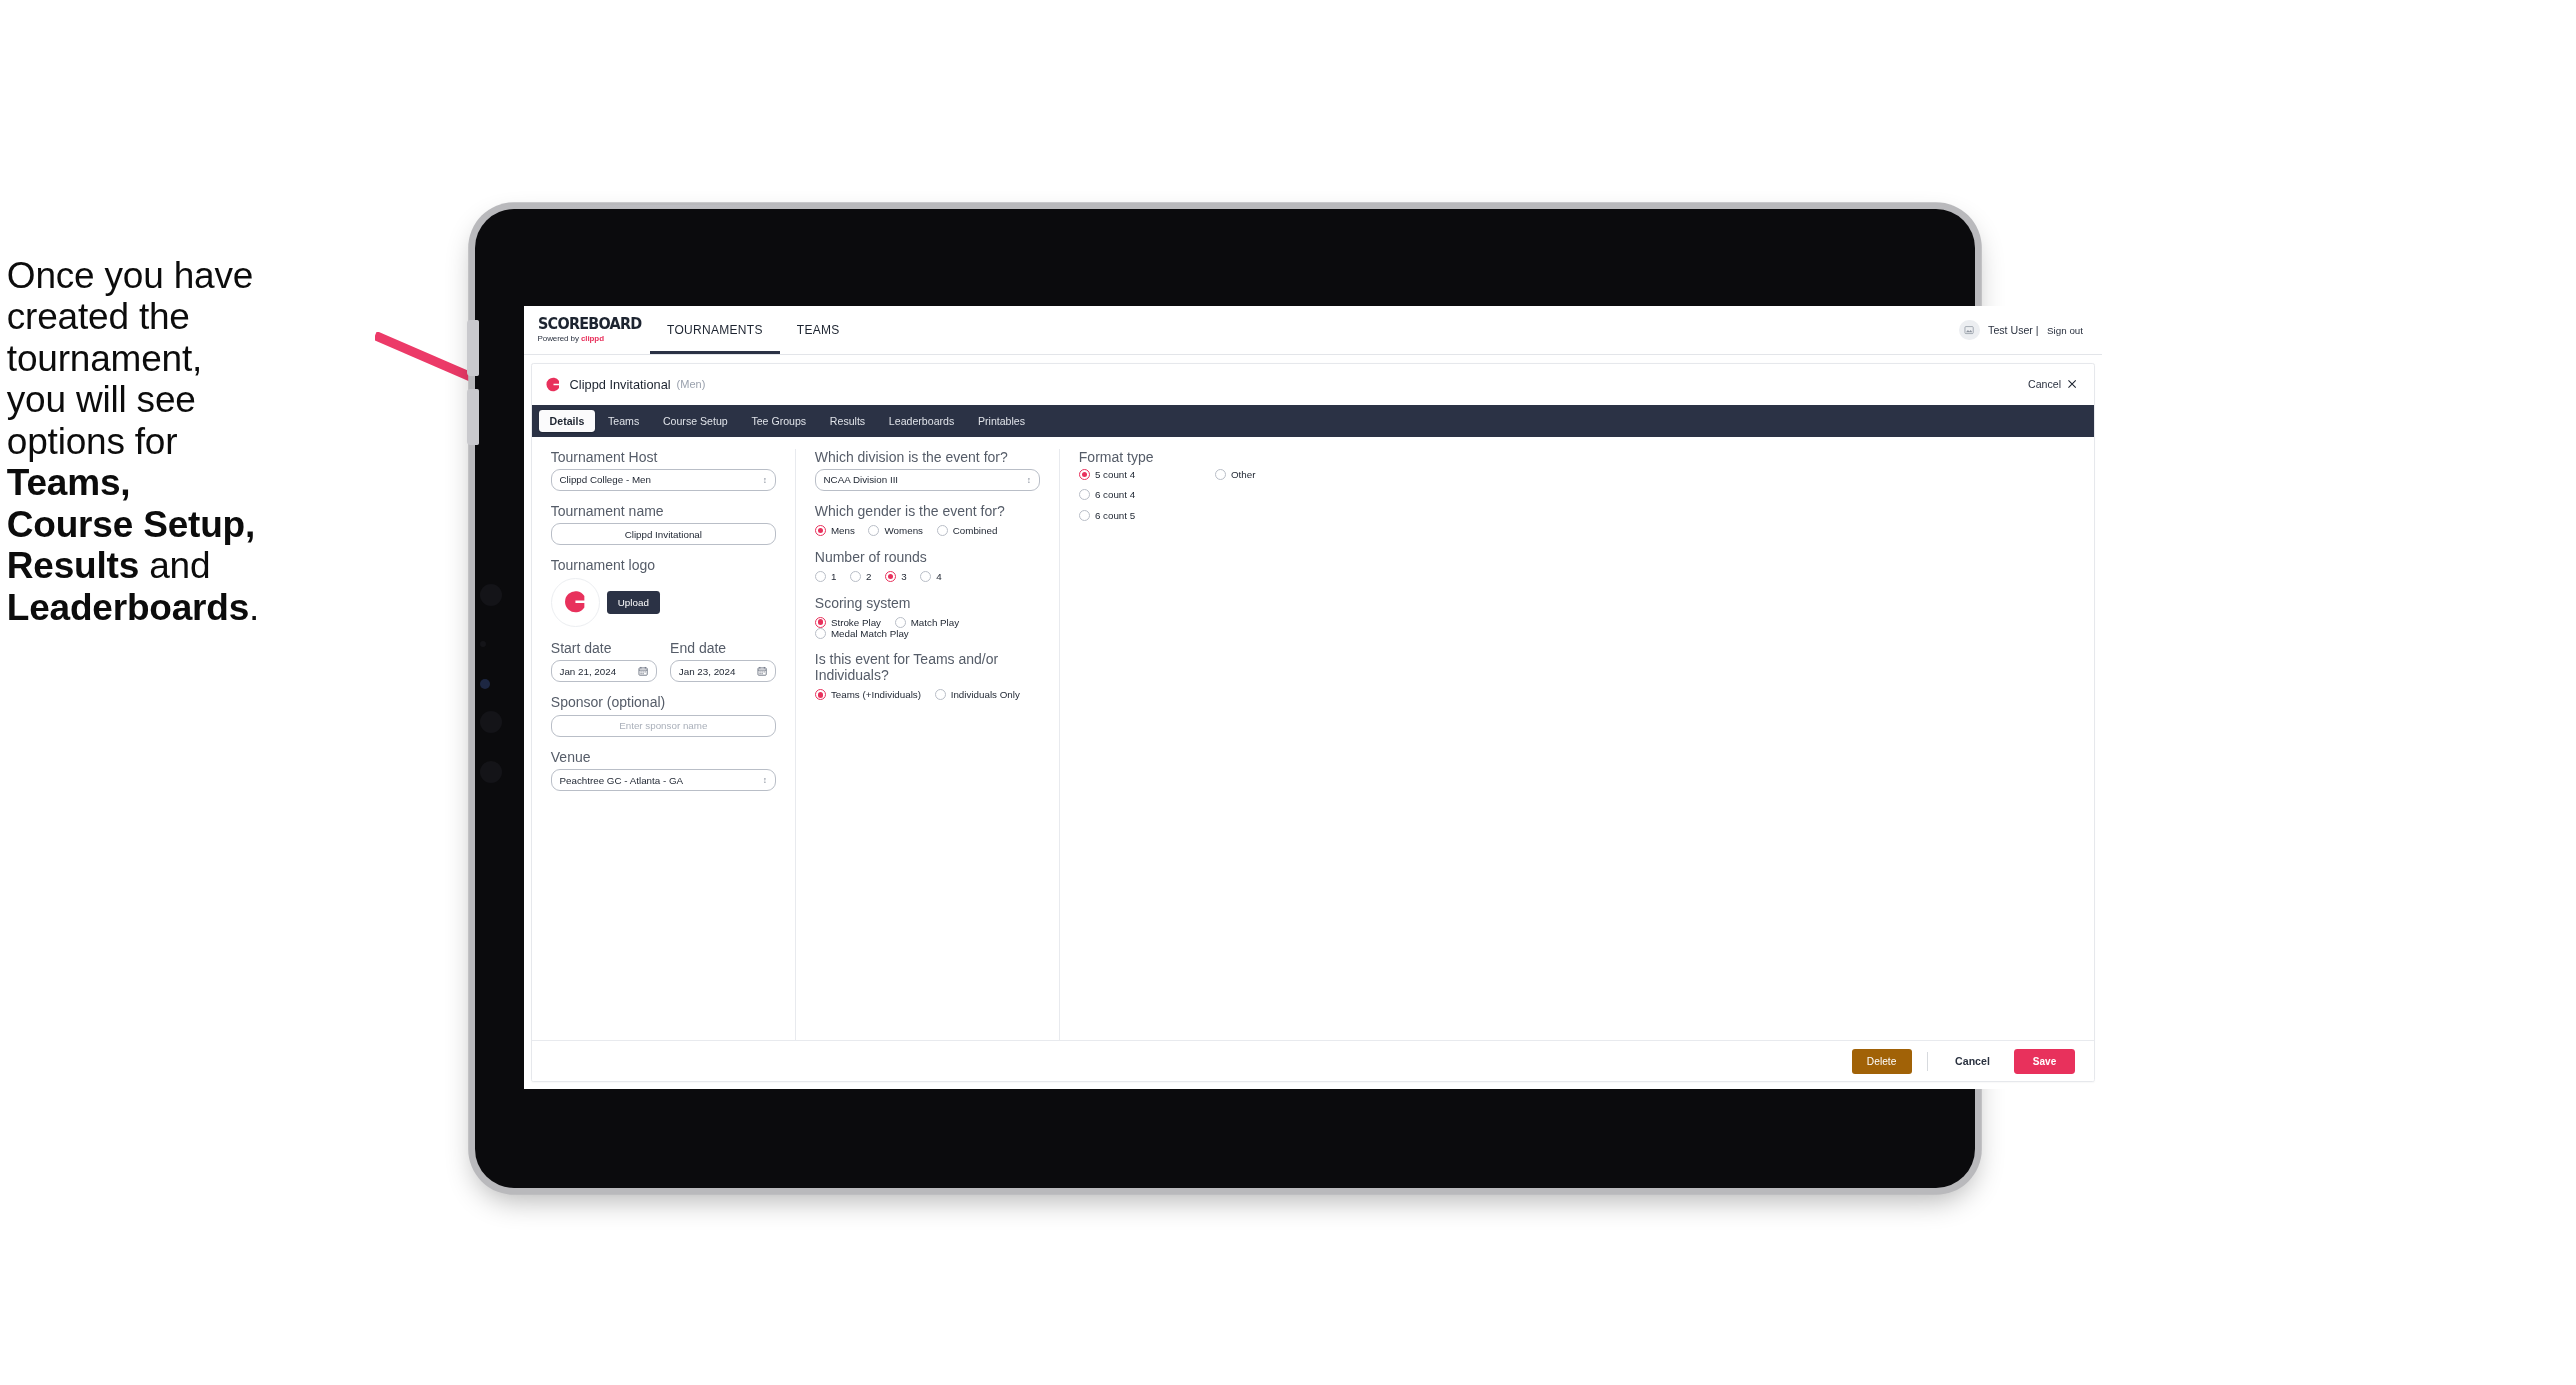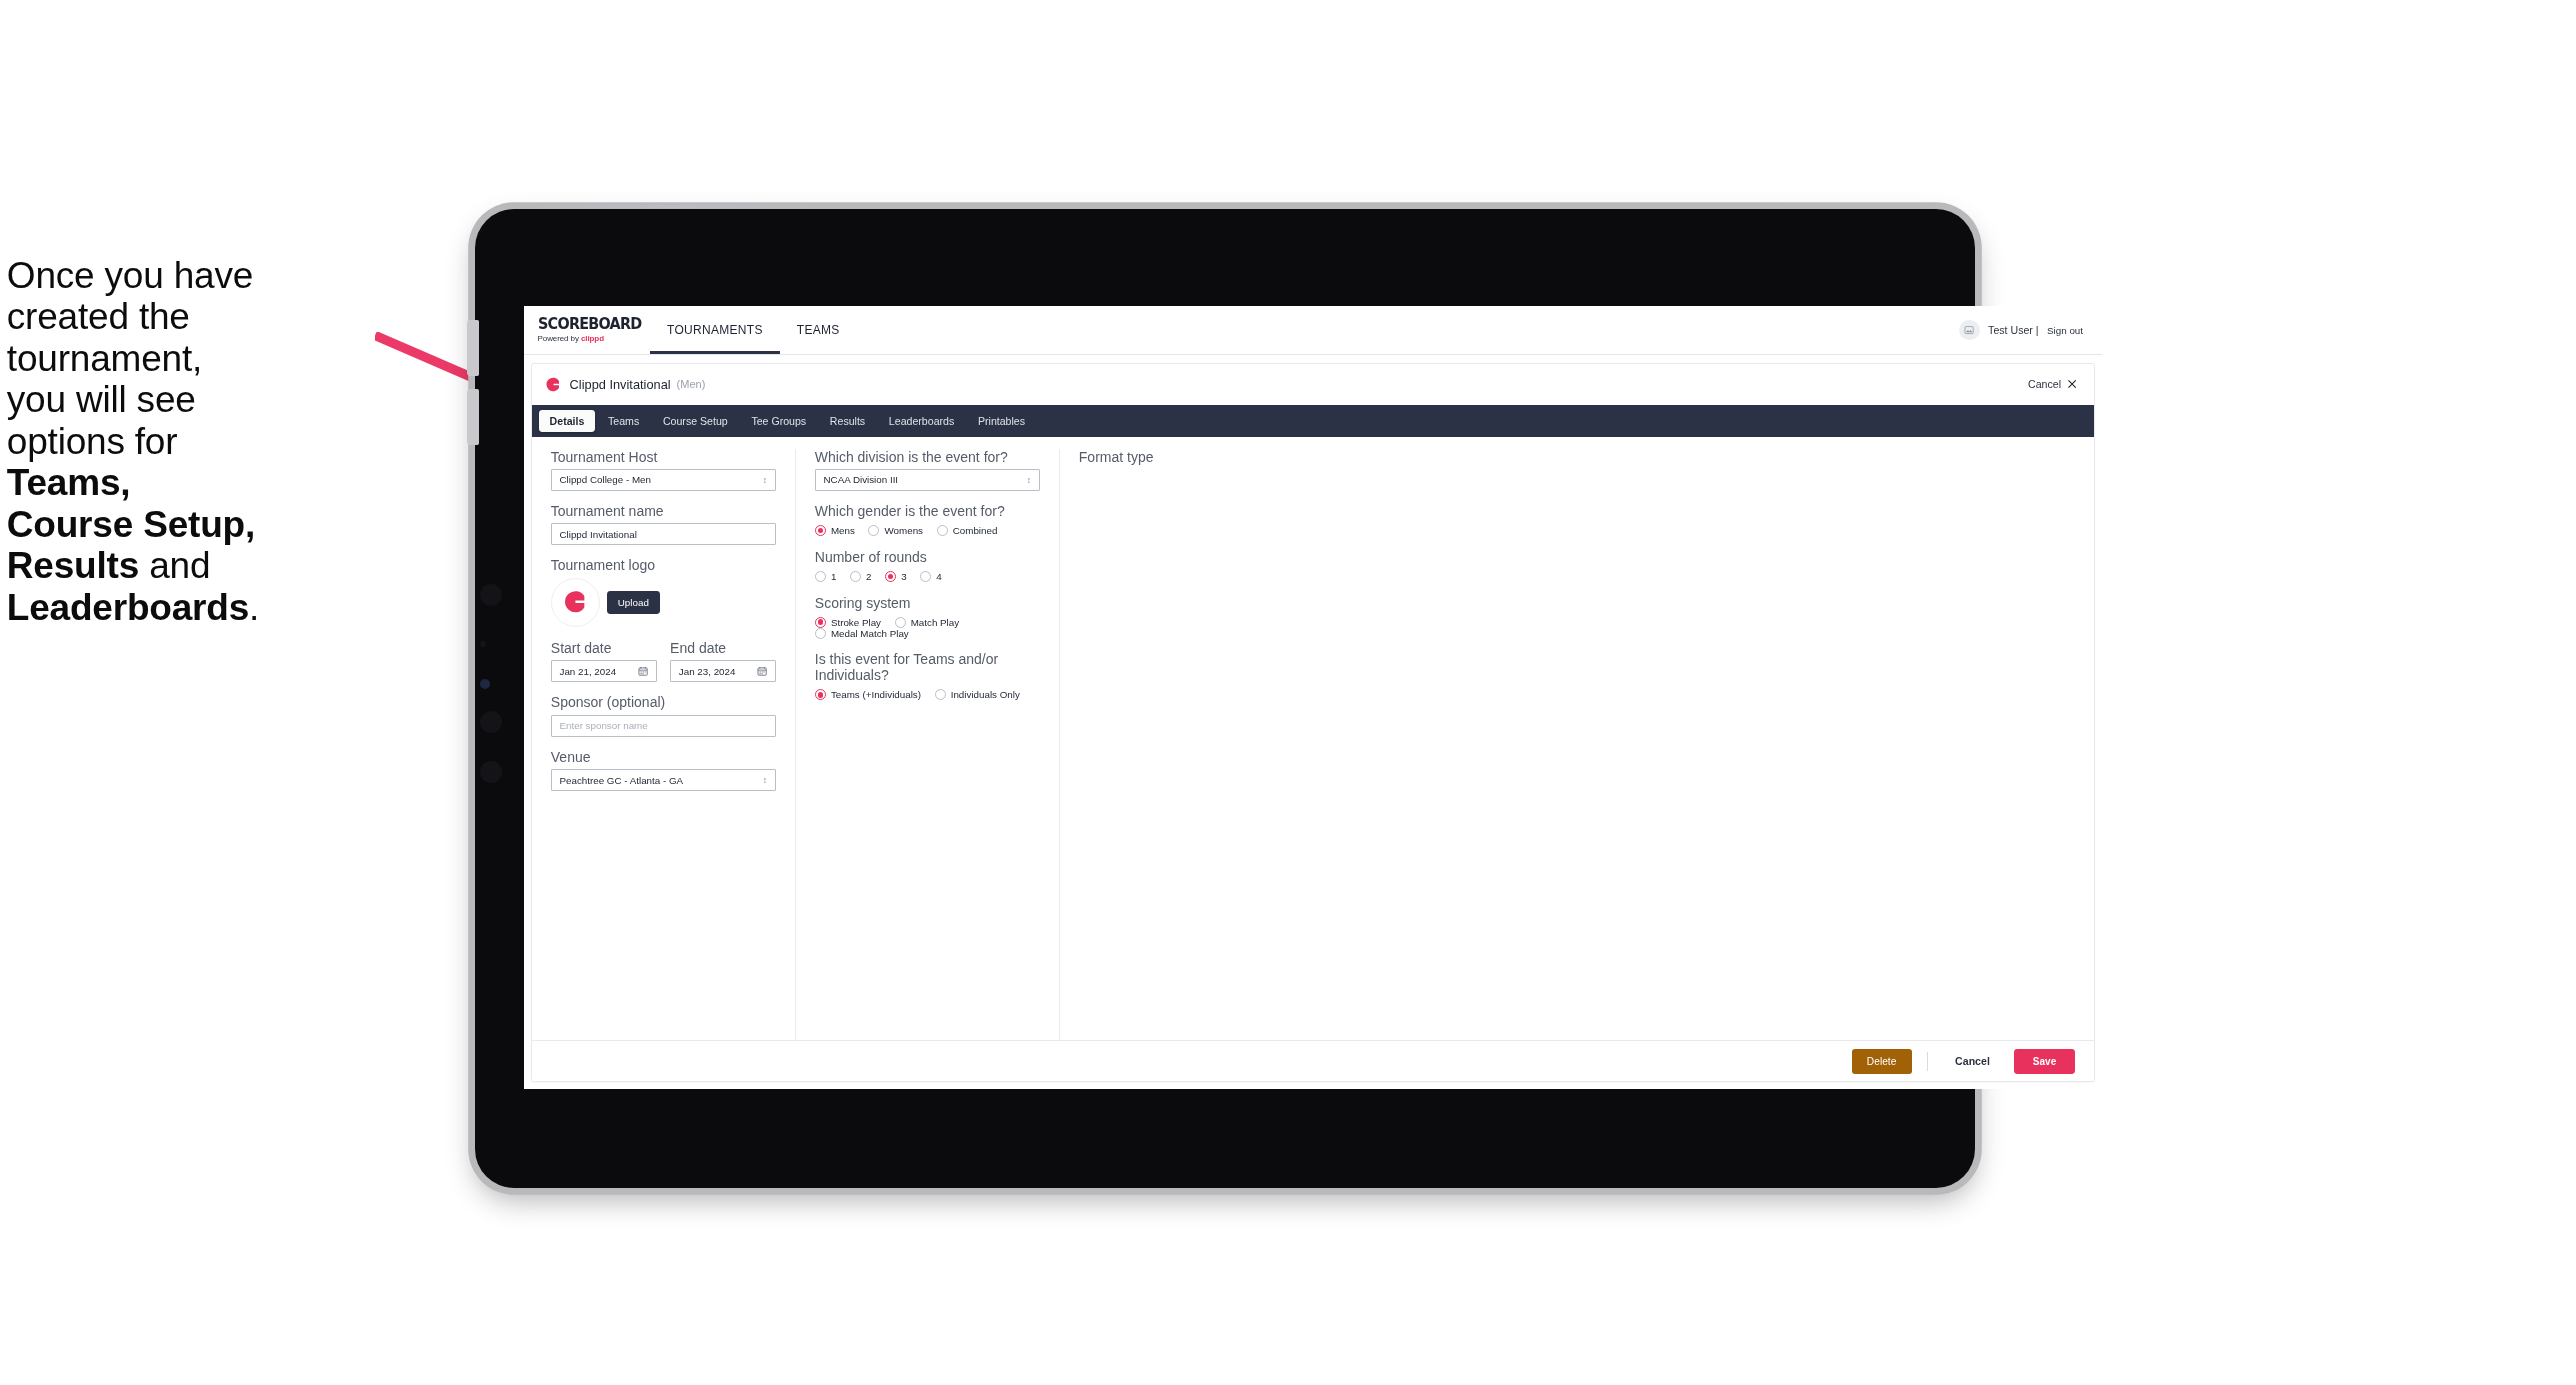--- a/index.html
+++ b/index.html
@@ -115,23 +115,24 @@
   
   #cols { flex:1; display:flex; padding:12px 0 0 0; overflow:hidden; }
   .col { padding:0 19px; }
   #col1 { width:264px; border-right:0.9px solid #e8eaee; }
   #col2 { width:264px; border-right:0.9px solid #e8eaee; }
   #col3 { flex:1; }
 
   .flabel { font-size:14px; color:#555c68; margin:0 0 4.3px 0; }
   .fgroup { margin-bottom:12px; }
   .finput {
-    width:100%; height:22px; border:0.9px solid #b9bec7; border-radius:1px;
+    width:100%; height:22px; border:0.9px solid #b9bec7; border-radius:9px;
     display:flex; align-items:center; padding:0 7.7px; font-size:9.8px; color:#1d2430; background:#fff;
     position:relative;
+    justify-content:center;
   }
   .finput.ph { color:#aab0ba; }
   .finput .sel-caret { margin-left:auto; color:#7d8593; font-size:8.5px; line-height:1; }
   .finput .cal { margin-left:auto; display:flex; }
 
   .daterow { display:flex; gap:13.6px; }
   .daterow .fgroup { flex:1; margin-bottom:12px; }
 
   
   #logorow { display:flex; align-items:center; gap:7px; margin-bottom:13.6px; }
@@ -420,20 +421,42 @@
                 <div class="radio">
                     <span class="rdot"></span>
                     <span>Individuals Only</span>
                   </div>
               </div>
             </div>
           </div>
 
           <div class="col" id="col3">
             <div class="flabel">Format type</div>
+            <div id="fmtgrid">
+              <div id="fmtcol-a">
+                <div class="radio on">
+                    <span class="rdot"></span>
+                    <span>5 count 4</span>
+                  </div>
+                <div class="radio">
+                    <span class="rdot"></span>
+                    <span>6 count 4</span>
+                  </div>
+                <div class="radio">
+                    <span class="rdot"></span>
+                    <span>6 count 5</span>
+                  </div>
+              </div>
+              <div id="fmtcol-b">
+                <div class="radio">
+                    <span class="rdot"></span>
+                    <span>Other</span>
+                  </div>
+              </div>
+            </div>
           </div>
 
         </div>
 
         <div id="footer">
           <div id="delete-btn"><span>Delete</span></div>
           <div id="fsep"></div>
           <div id="cancel-btn"><span>Cancel</span></div>
           <div id="save-btn"><span>Save</span></div>
         </div>

